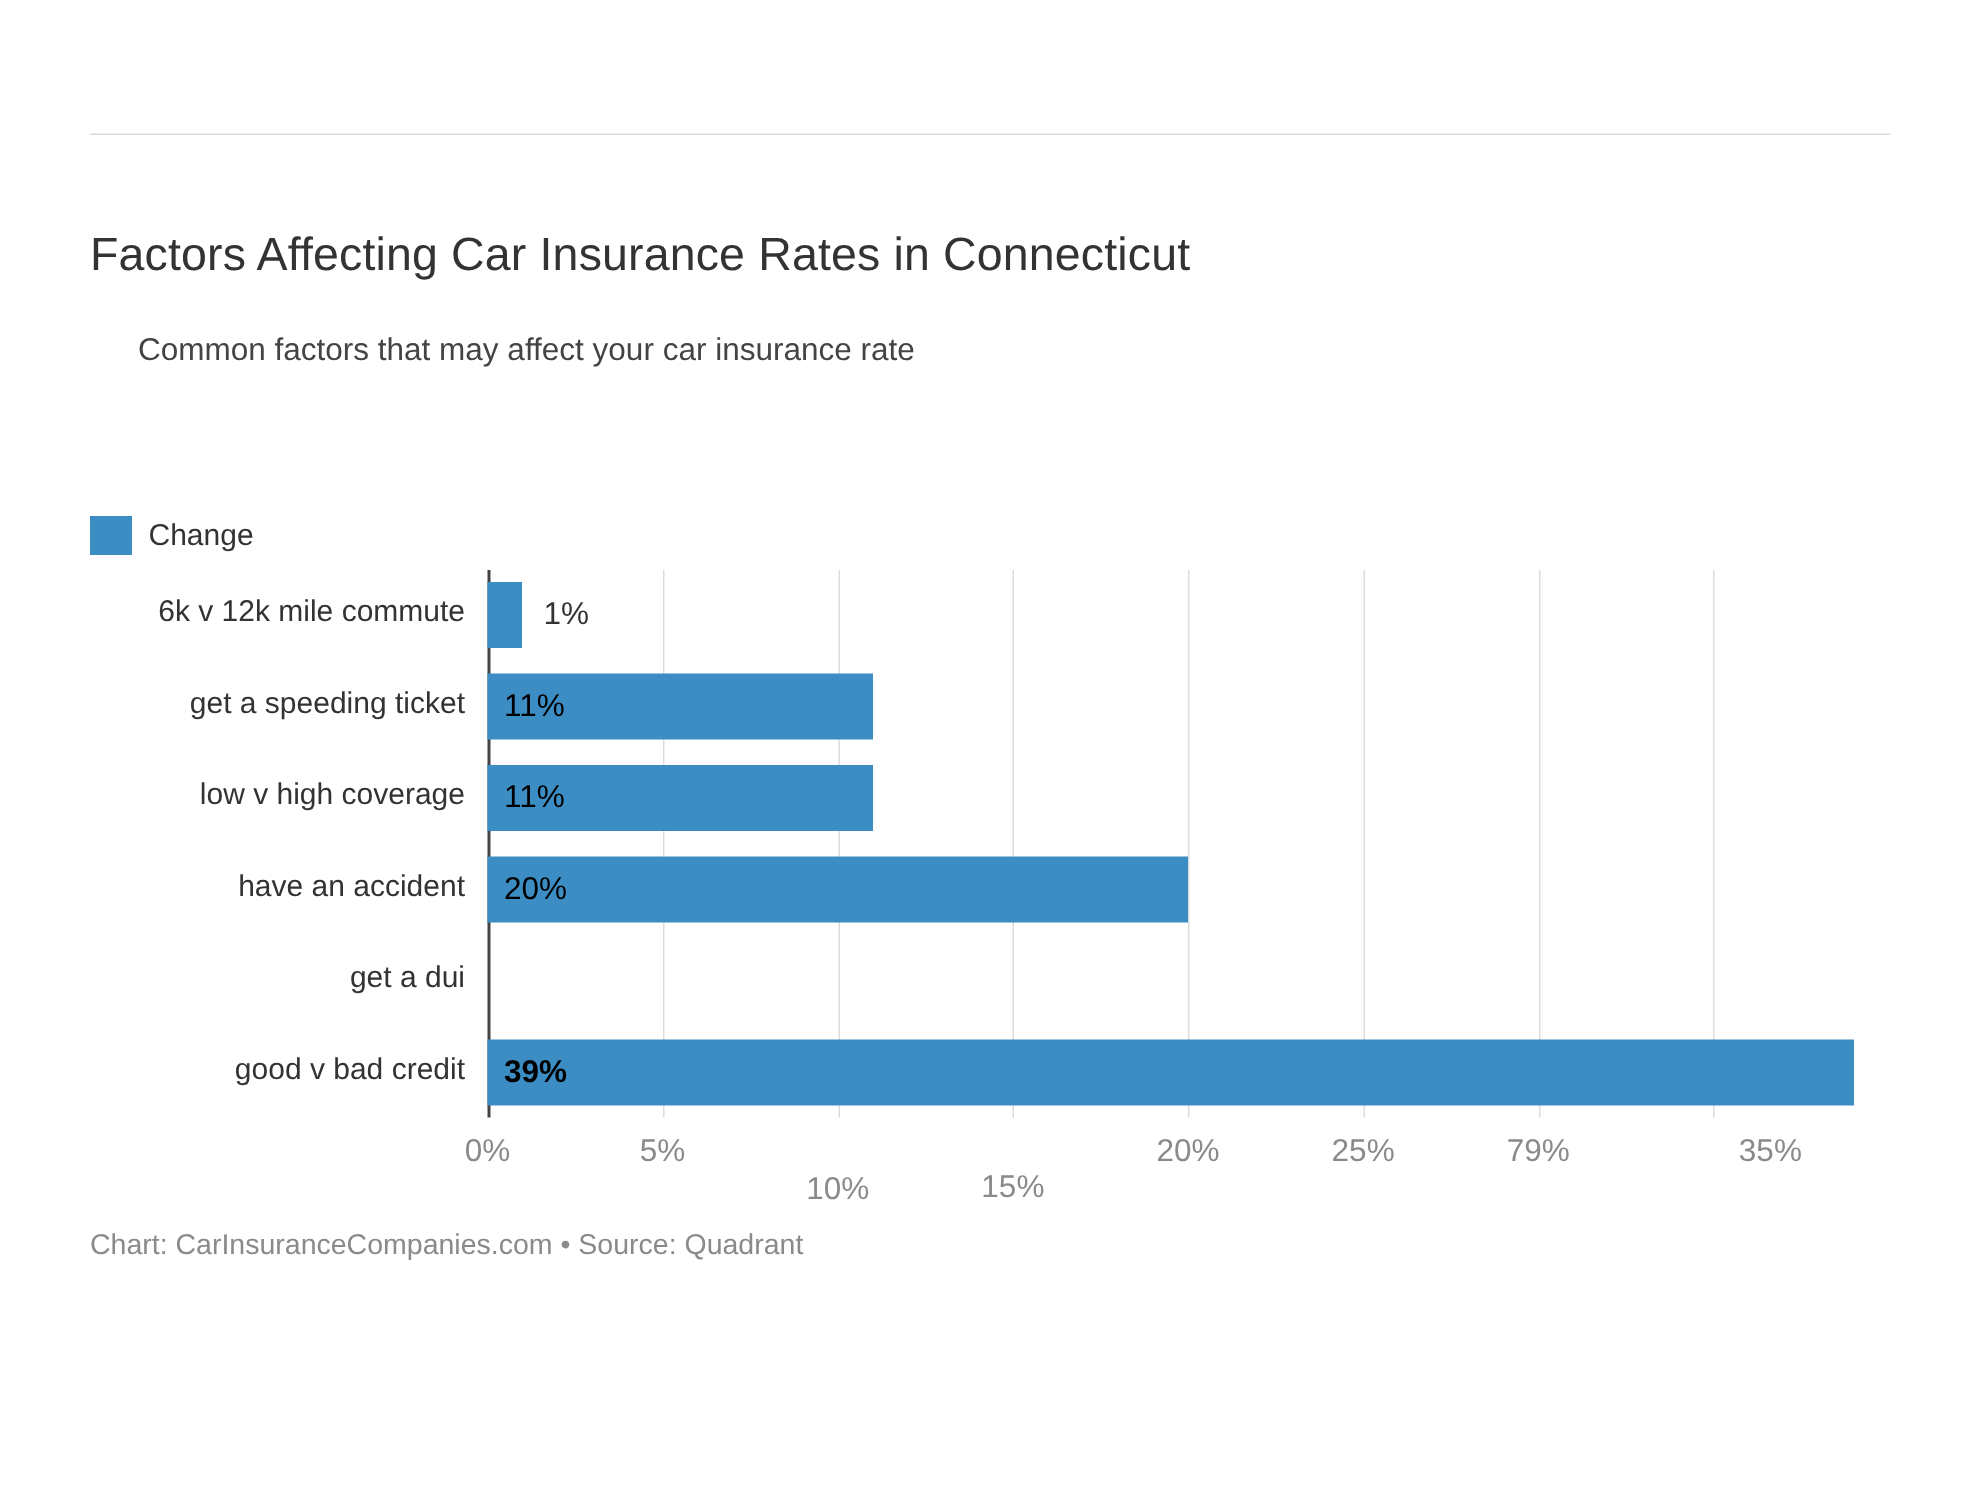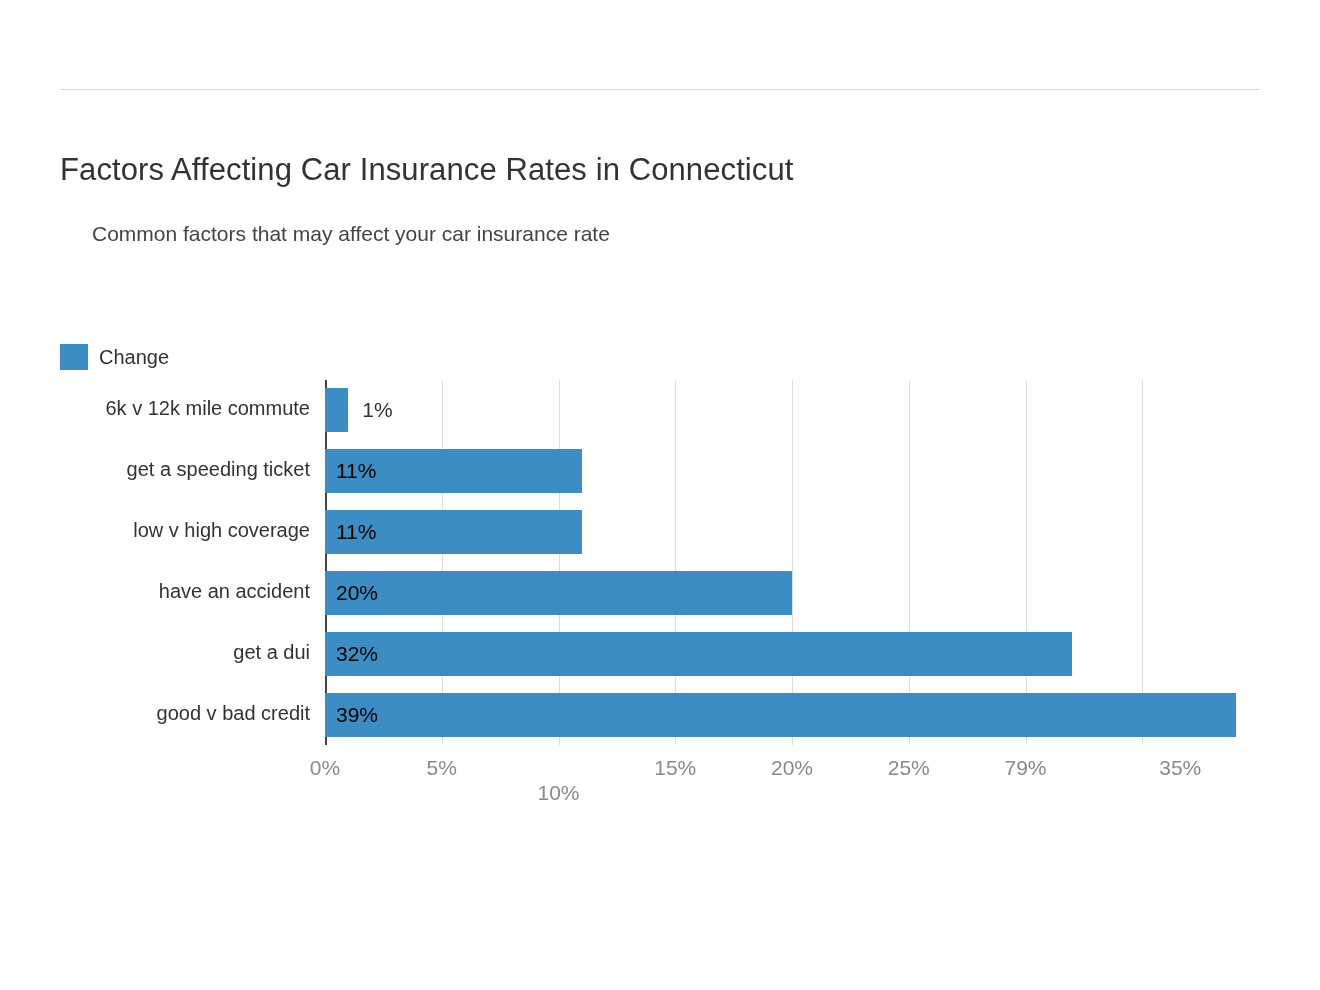--- a/index.html
+++ b/index.html
@@ -157,21 +157,21 @@
   </div>
 
   <div class="plot" id="plot">
     <div class="axis-line"></div>
   <div class="xtick" style="left: 0px;">0%</div>
       <div class="gridline" style="left: 116.75px;"></div>
       <div class="xtick" style="left: 116.75px;">5%</div>
       <div class="gridline" style="left: 233.5px;"></div>
       <div class="xtick" style="left: 233.5px; margin-top: 25px;">10%</div>
       <div class="gridline" style="left: 350.25px;"></div>
-      <div class="xtick" style="left: 350.25px;">15%</div>
+      <div class="xtick" style="left: 350.25px; margin-top: 24px;">15%</div>
       <div class="gridline" style="left: 467px;"></div>
       <div class="xtick" style="left: 467px;">20%</div>
       <div class="gridline" style="left: 583.75px;"></div>
       <div class="xtick" style="left: 583.75px;">25%</div>
       <div class="gridline" style="left: 700.5px;"></div>
       <div class="xtick" style="left: 700.5px;">79%</div>
       <div class="gridline" style="left: 817.25px;"></div>
       <div class="xtick" style="left: 817.25px; margin-left: 38px;">35%</div>
       <div class="bar" style="width: 23.35px; top: 8.41667px; background: rgb(59, 141, 196);"></div>
       <div class="bar-value-outside" style="left: 37.35px; top: 30.4167px;">1%</div>
@@ -181,24 +181,22 @@
       </div>
       <div class="cat-label-wrap" style="top: 78.25px;">get a speeding ticket</div>
       <div class="bar" style="width: 256.85px; top: 130.083px; background: rgb(59, 141, 196);">
         <div class="bar-value-inside">11%</div>
       </div>
       <div class="cat-label-wrap" style="top: 139.083px;">low v high coverage</div>
       <div class="bar" style="width: 467px; top: 190.917px; background: rgb(59, 141, 196);">
         <div class="bar-value-inside">20%</div>
       </div>
       <div class="cat-label-wrap" style="top: 199.917px;">have an accident</div>
-      <div class="bar" style="width: 747.2px; top: 251.75px; background: rgb(59, 141, 196);">
-        <div class="bar-value-inside">32%</div>
-      </div>
       <div class="cat-label-wrap" style="top: 260.75px;">get a dui</div>
-      <div class="bar" style="width: 910.65px; top: 312.583px; background: rgb(59, 141, 196);">
+      <div class="bar" style="width: 910.65px; top: 312.583px; background: rgb(59, 141, 196); font-weight: bold;">
         <div class="bar-value-inside">39%</div>
       </div>
       <div class="cat-label-wrap" style="top: 321.583px;">good v bad credit</div>
     </div>
 
+  <div class="footer-note">Chart: CarInsuranceCompanies.com • Source: Quadrant</div>
 
 </div>
 
 </body></html>

